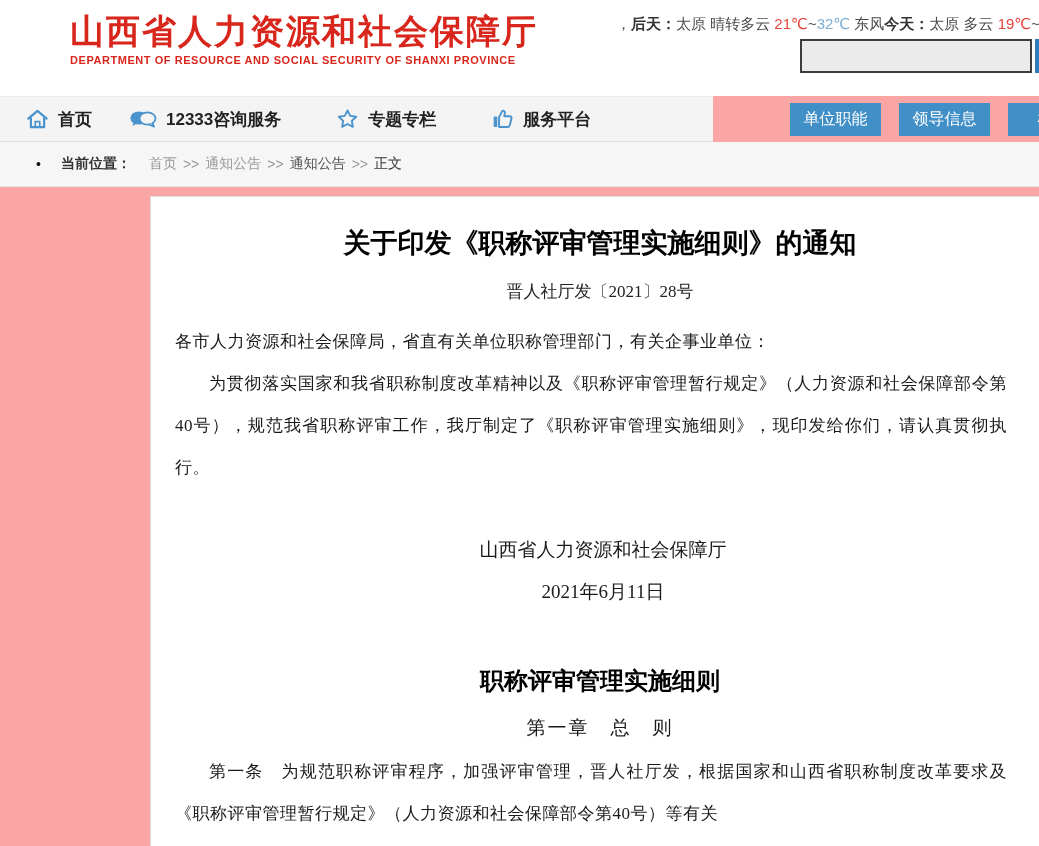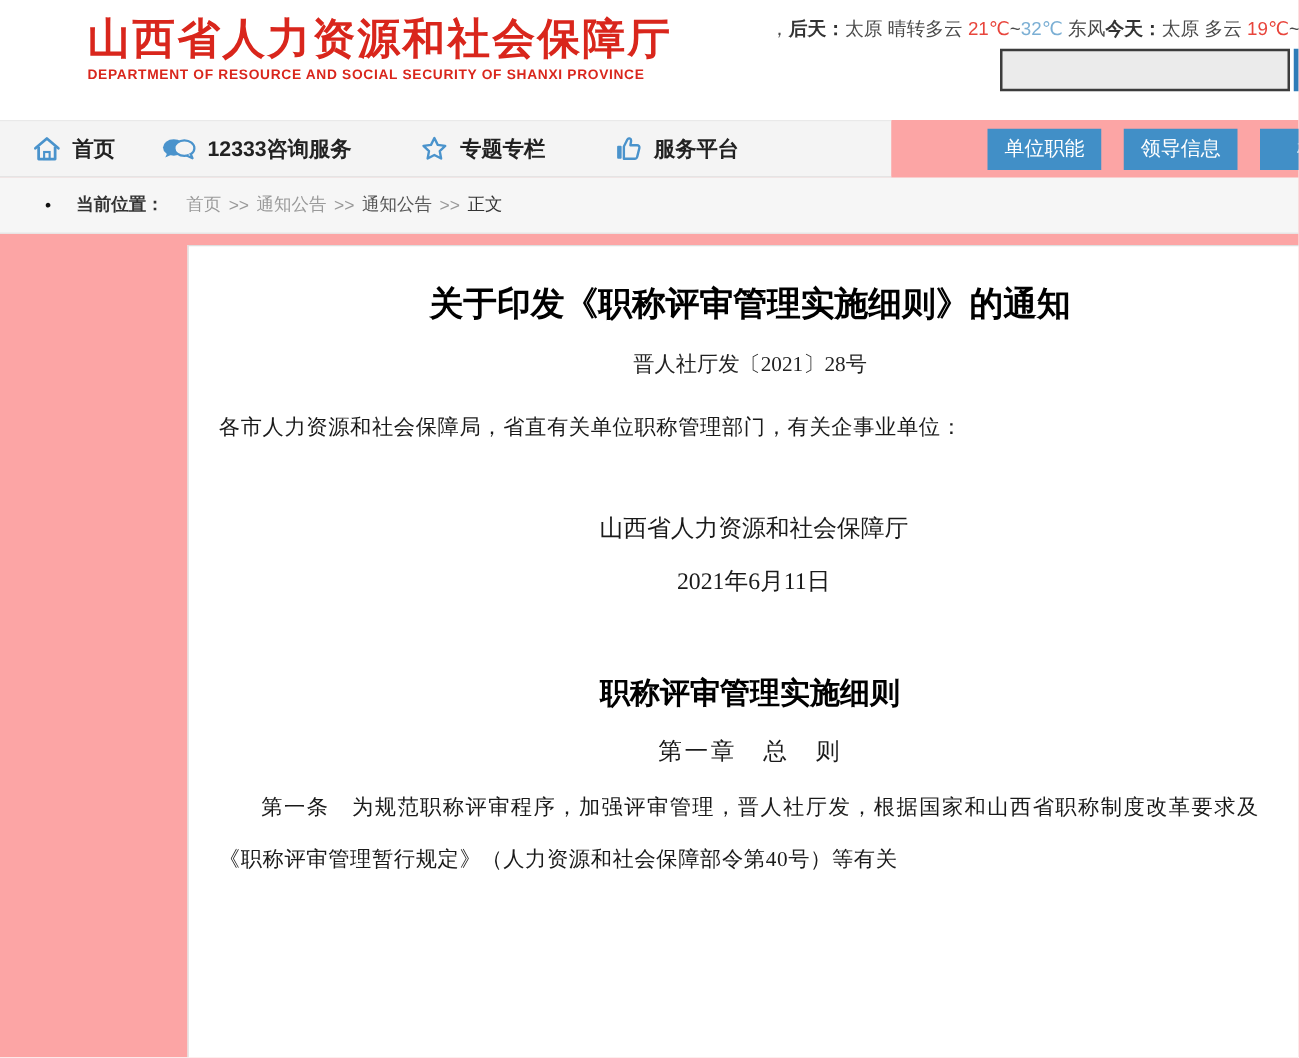--- a/index.html
+++ b/index.html
@@ -153,20 +153,21 @@
       <span class="c-sep">&gt;&gt;</span>
       <a class="c-cur">正文</a>
     </span>
   </div>
 
   <div class="doc-panel">
     <div class="doc-title center-block">关于印发《职称评审管理实施细则》的通知</div>
     <div class="doc-number center-block">晋人社厅发〔2021〕28号</div>
 
     <p class="doc-body salutation">各市人力资源和社会保障局，省直有关单位职称管理部门，有关企事业单位：</p>
+    <p class="doc-body indent">为贯彻落实国家和我省职称制度改革精神以及《职称评审管理暂行规定》（人力资源和社会保障部令第40号），规范我省职称评审工作，我厅制定了《职称评审管理实施细则》，现印发给你们，请认真贯彻执行。</p>
 
     <div class="sign-block">
       <div>山西省人力资源和社会保障厅</div>
       <div>2021年6月11日</div>
     </div>
 
     <div class="reg-title center-block">职称评审管理实施细则</div>
     <div class="chapter center-block">第一章　总　则</div>
 
     <p class="doc-body indent article">第一条　为规范职称评审程序，加强评审管理，晋人社厅发，根据国家和山西省职称制度改革要求及《职称评审管理暂行规定》（人力资源和社会保障部令第40号）等有关</p>

